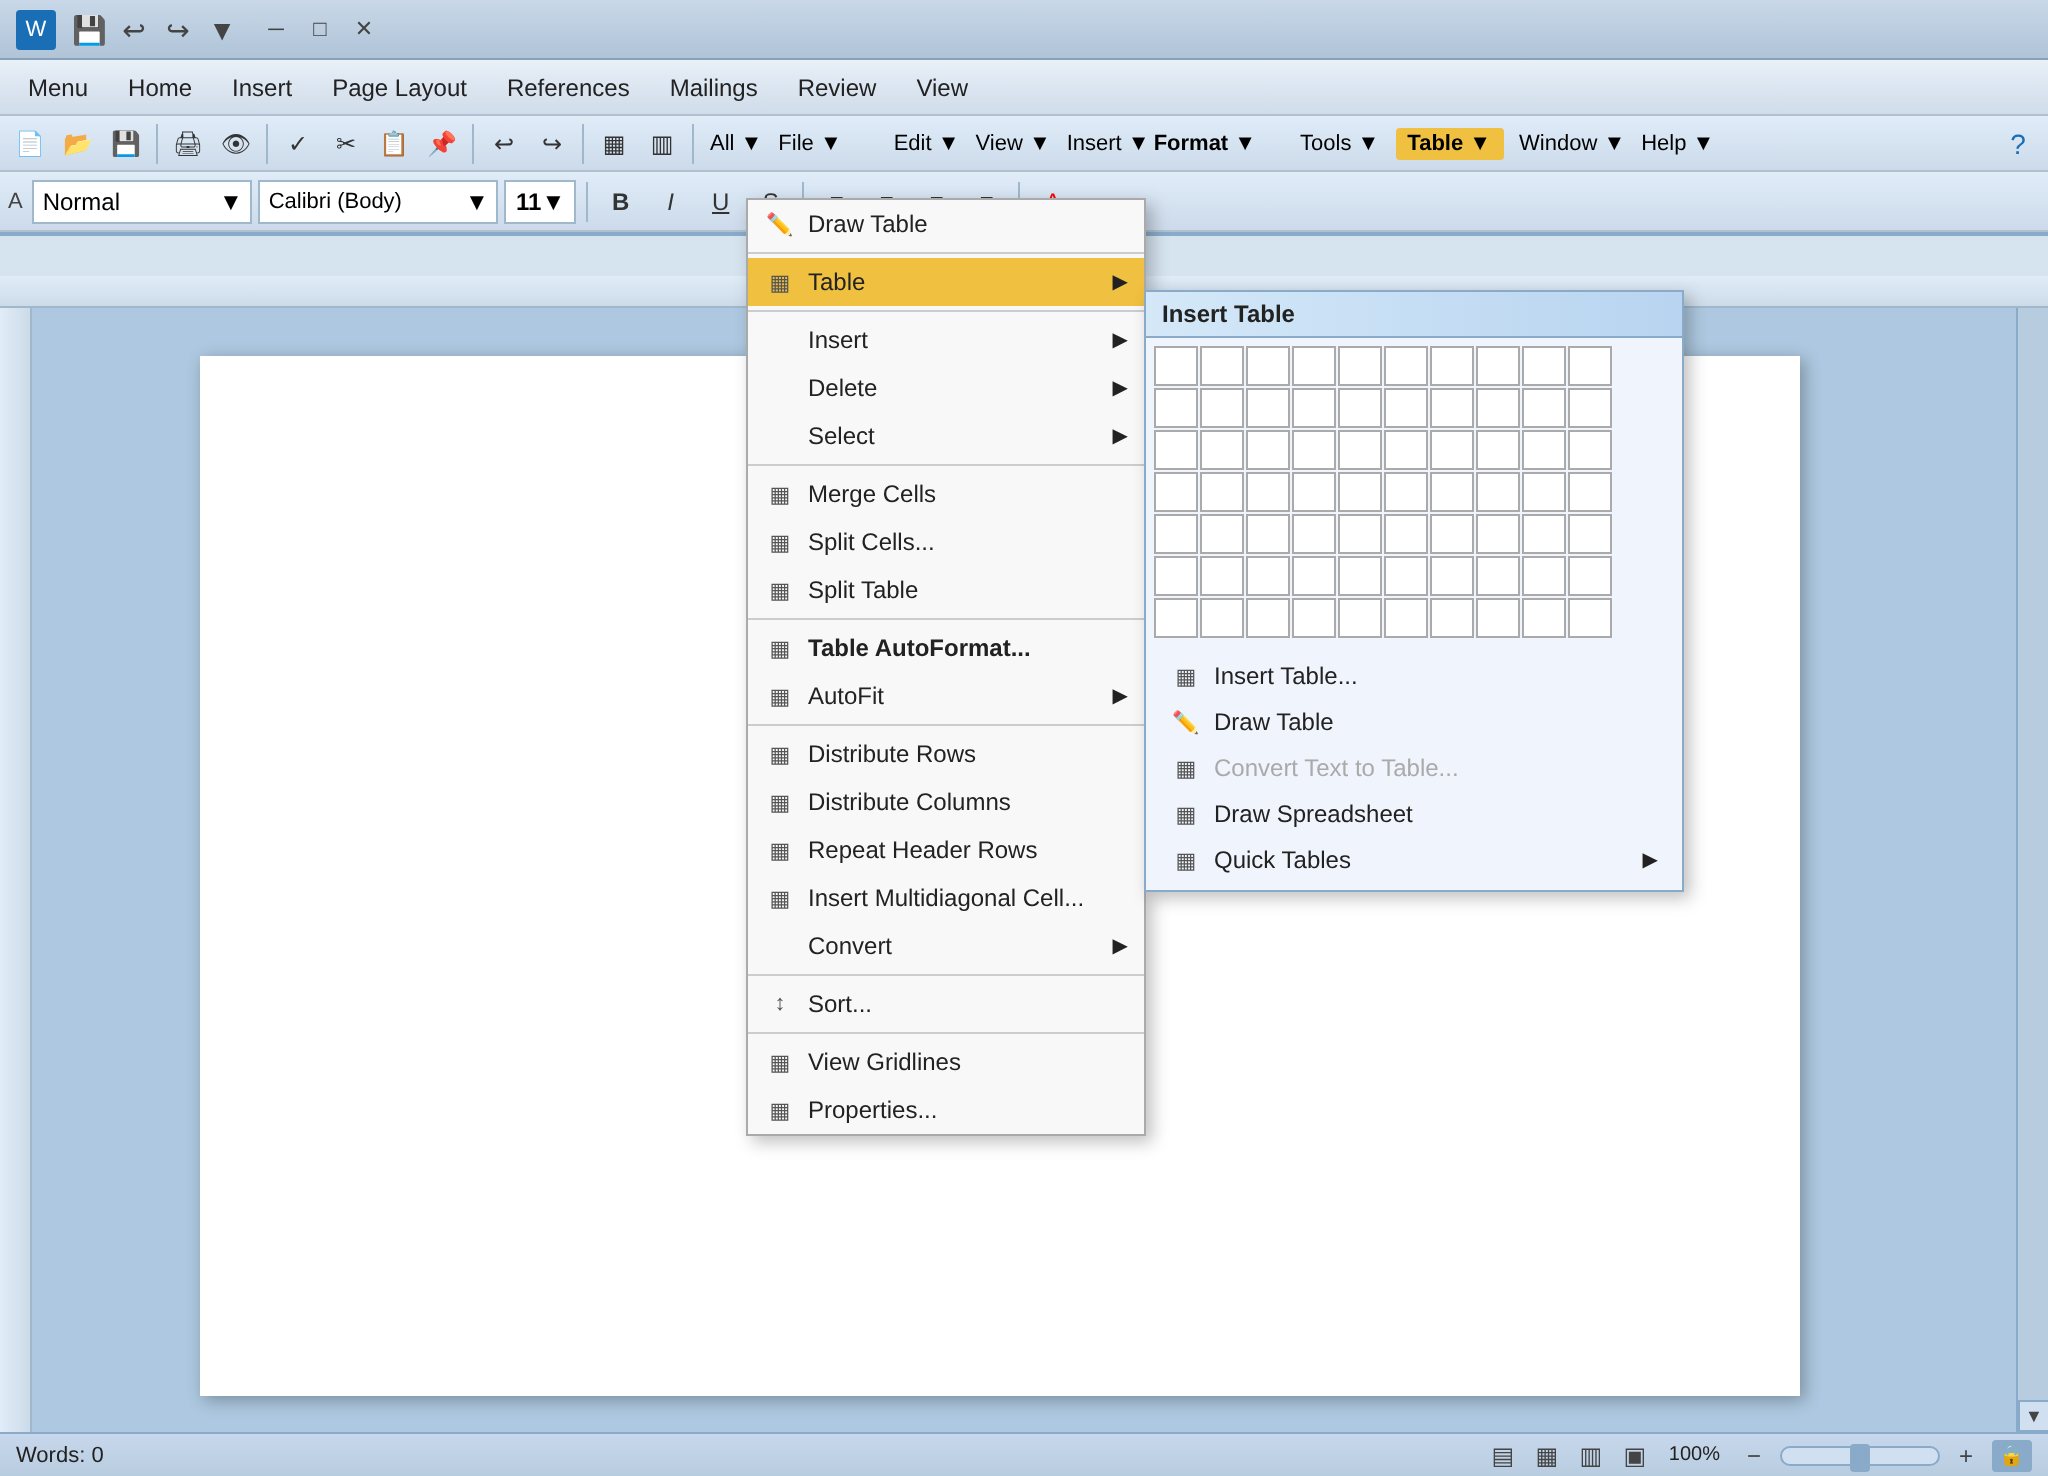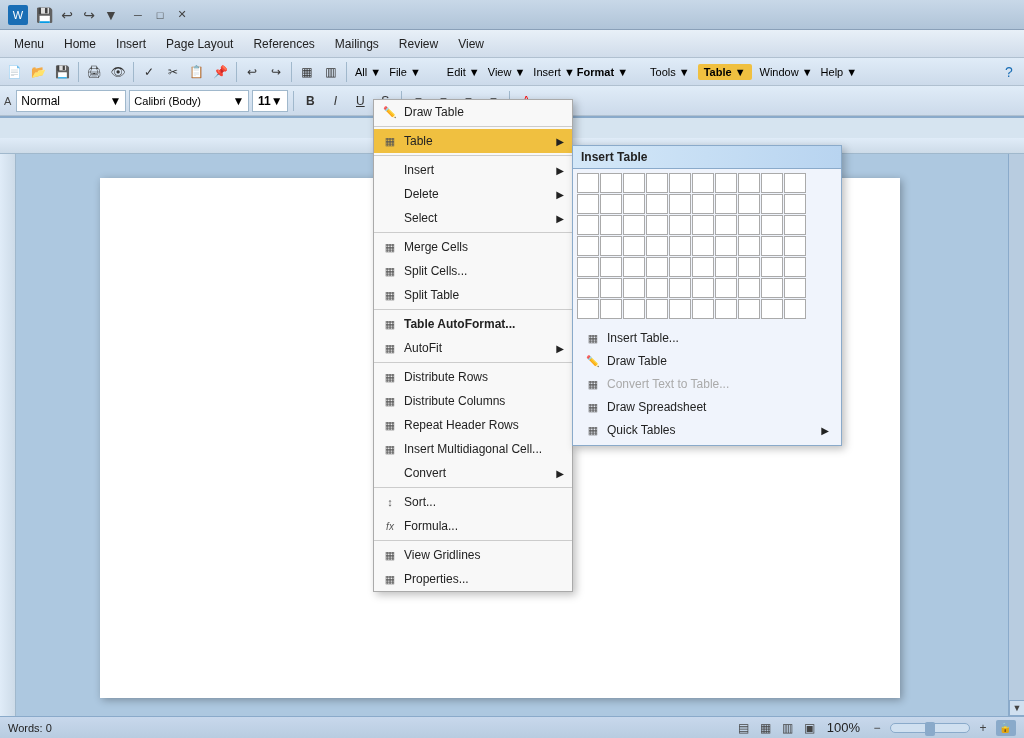--- a/index.html
+++ b/index.html
@@ -333,21 +333,21 @@
   <div class="scroll-arrow">▼</div>
 </div>
 
 <div id="status-bar">
   <span>Words: 0</span>
   <div class="right-controls">
     <button class="zoom-btn">▤</button>
     <button class="zoom-btn">▦</button>
     <button class="zoom-btn">▥</button>
     <button class="zoom-btn">▣</button>
-    <span style="font-size:13px; margin: 0 4px;">100%</span>
+    <span style="font-size:10px; margin: 0 4px;">100%</span>
     <button class="zoom-btn">−</button>
     <div style="width:80px; height:10px; background:#d0e0f0; border:1px solid #8aaaca; border-radius:5px; position:relative; display:flex; align-items:center; padding:0 2px;">
       <div style="position:absolute; left:50%; width:10px; height:14px; background:#8aaaca; border-radius:2px; margin-left:-5px; top:-2px;"></div>
     </div>
     <button class="zoom-btn">+</button>
     <div style="width:20px; height:16px; background:#8aaaca; border-radius:2px; display:flex; align-items:center; justify-content:center; font-size:10px; color:white;">🔒</div>
   </div>
 </div>
 
 <div id="table-dropdown">
@@ -437,24 +437,20 @@
     <span>Convert</span>
     <span class="arrow">▶</span>
   </div>
   <div class="dd-sep"></div>
 
   <div class="dd-item">
     <span class="dd-icon">↕</span>
     <span>Sort...</span>
   </div>
 
-  <div class="dd-item">
-    <span class="dd-icon" style="font-style:italic; font-size:10px;">fx</span>
-    <span>Formula...</span>
-  </div>
   <div class="dd-sep"></div>
 
   <div class="dd-item">
     <span class="dd-icon">▦</span>
     <span>View Gridlines</span>
   </div>
 
   <div class="dd-item">
     <span class="dd-icon">▦</span>
     <span>Properties...</span>

